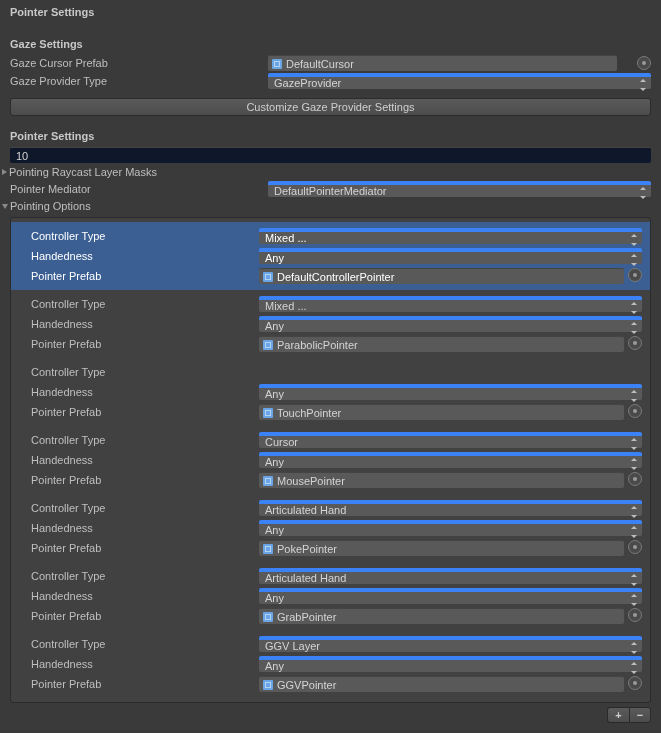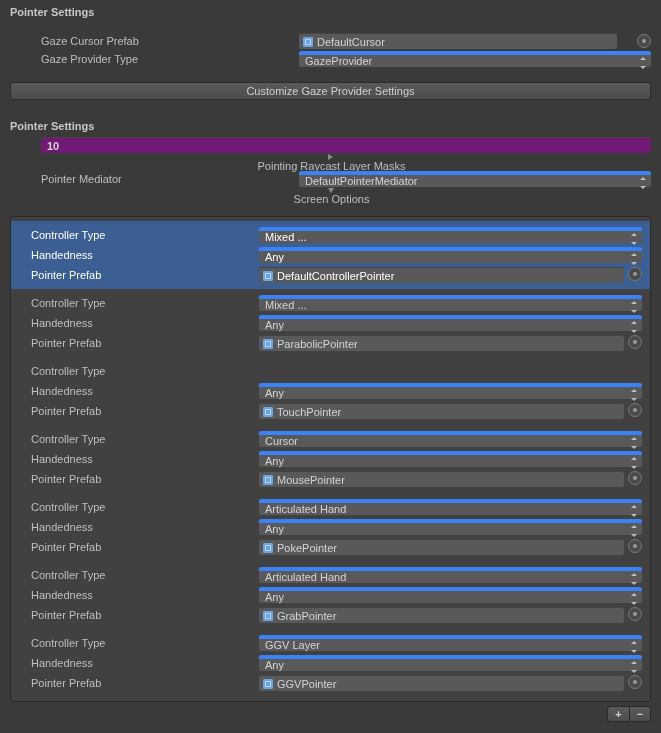--- a/index.html
+++ b/index.html
@@ -19,21 +19,20 @@
   .section-title {
     font-weight: bold;
     color: #c8c8c8;
     padding: 6px 10px 4px 10px;
   }
   .row {
     display: flex;
     align-items: center;
     height: 18px;
     padding: 0 10px;
-    margin-left: 31px;
   }
   .row .label {
     flex: 0 0 258px;
     color: #bfbfbf;
   }
   .row .field {
     flex: 1;
     display: flex;
     align-items: center;
     gap: 20px;
@@ -119,60 +118,58 @@
     flex-shrink:0;
   }
   .target-btn::after{
     content:"";
     width:4px;height:4px;border-radius:50%;
     background:#9a9a9a;
   }
   .numfield {
     flex:1;
     height:16px;
-    background:#701a75;
+    background:#0f172a;
     border-radius:2px;
     padding:0 6px;
     display:flex;
     align-items:center;
     color:#d4d4d4;
     border-top:1px solid #444;
-    font-weight:bold;
   }
   .big-btn {
-    margin:14px 10px;
+    margin:8px 10px;
     height:18px;
     background:linear-gradient(#5a5a5a,#4c4c4c);
     border:1px solid #2c2c2c;
     border-radius:3px;
     display:flex;align-items:center;justify-content:center;
     color:#cfcfcf;
   }
   .foldout-row {
     display:flex;align-items:center;
     height:16px;
     padding-left:2px;
     color:#bfbfbf;
-    flex-direction:column;
   }
   .foldout-arrow {
     width:0;height:0;
     border-left:3px solid transparent;
     border-right:3px solid transparent;
     border-top:5px solid #8a8a8a;
     margin-right:2px;
   }
   .foldout-arrow.closed{
     border-top:3px solid transparent;
     border-bottom:3px solid transparent;
     border-left:5px solid #8a8a8a;
     border-right:none;
   }
   .options-box {
-    margin:12px 10px 0 10px;
+    margin:3px 10px 0 10px;
     background:#414141;
     border:1px solid #2a2a2a;
     border-radius:3px;
     padding:4px 0;
   }
   .opt-group {
     padding:4px 0;
   }
   .opt-group.selected {
     background:#3b5f93;
@@ -210,20 +207,21 @@
   .footer .fbtn:last-child{border-radius:0 3px 3px 0;}
   .spacer{height:10px;}
 </style>
 </head>
 <body>
 
 <div class="panel">
   <div class="section-title">Pointer Settings</div>
   <div class="spacer"></div>
 
+  <div class="section-title">Gaze Settings</div>
 
   <div class="row">
     <div class="label">Gaze Cursor Prefab</div>
     <div class="field">
       <div class="objfield">
         <span class="cube"></span>
         <span>DefaultCursor</span>
       </div>
       <div class="target-btn"></div>
     </div>
@@ -261,21 +259,21 @@
     <div class="field">
       <div class="dropdown">
         <span>DefaultPointerMediator</span>
         <span class="dd-arrows"></span>
       </div>
     </div>
   </div>
 
   <div class="foldout-row">
     <span class="foldout-arrow"></span>
-    <span>Screen Options</span>
+    <span>Pointing Options</span>
   </div>
 
   <div class="options-box" id="options-box">
       <div class="opt-group selected">
         <div class="opt-row">
           <div class="olabel">Controller Type</div>
           <div class="ofield">
             <div class="dropdown">
               <span>Mixed ...</span>
               <span class="dd-arrows"></span>

